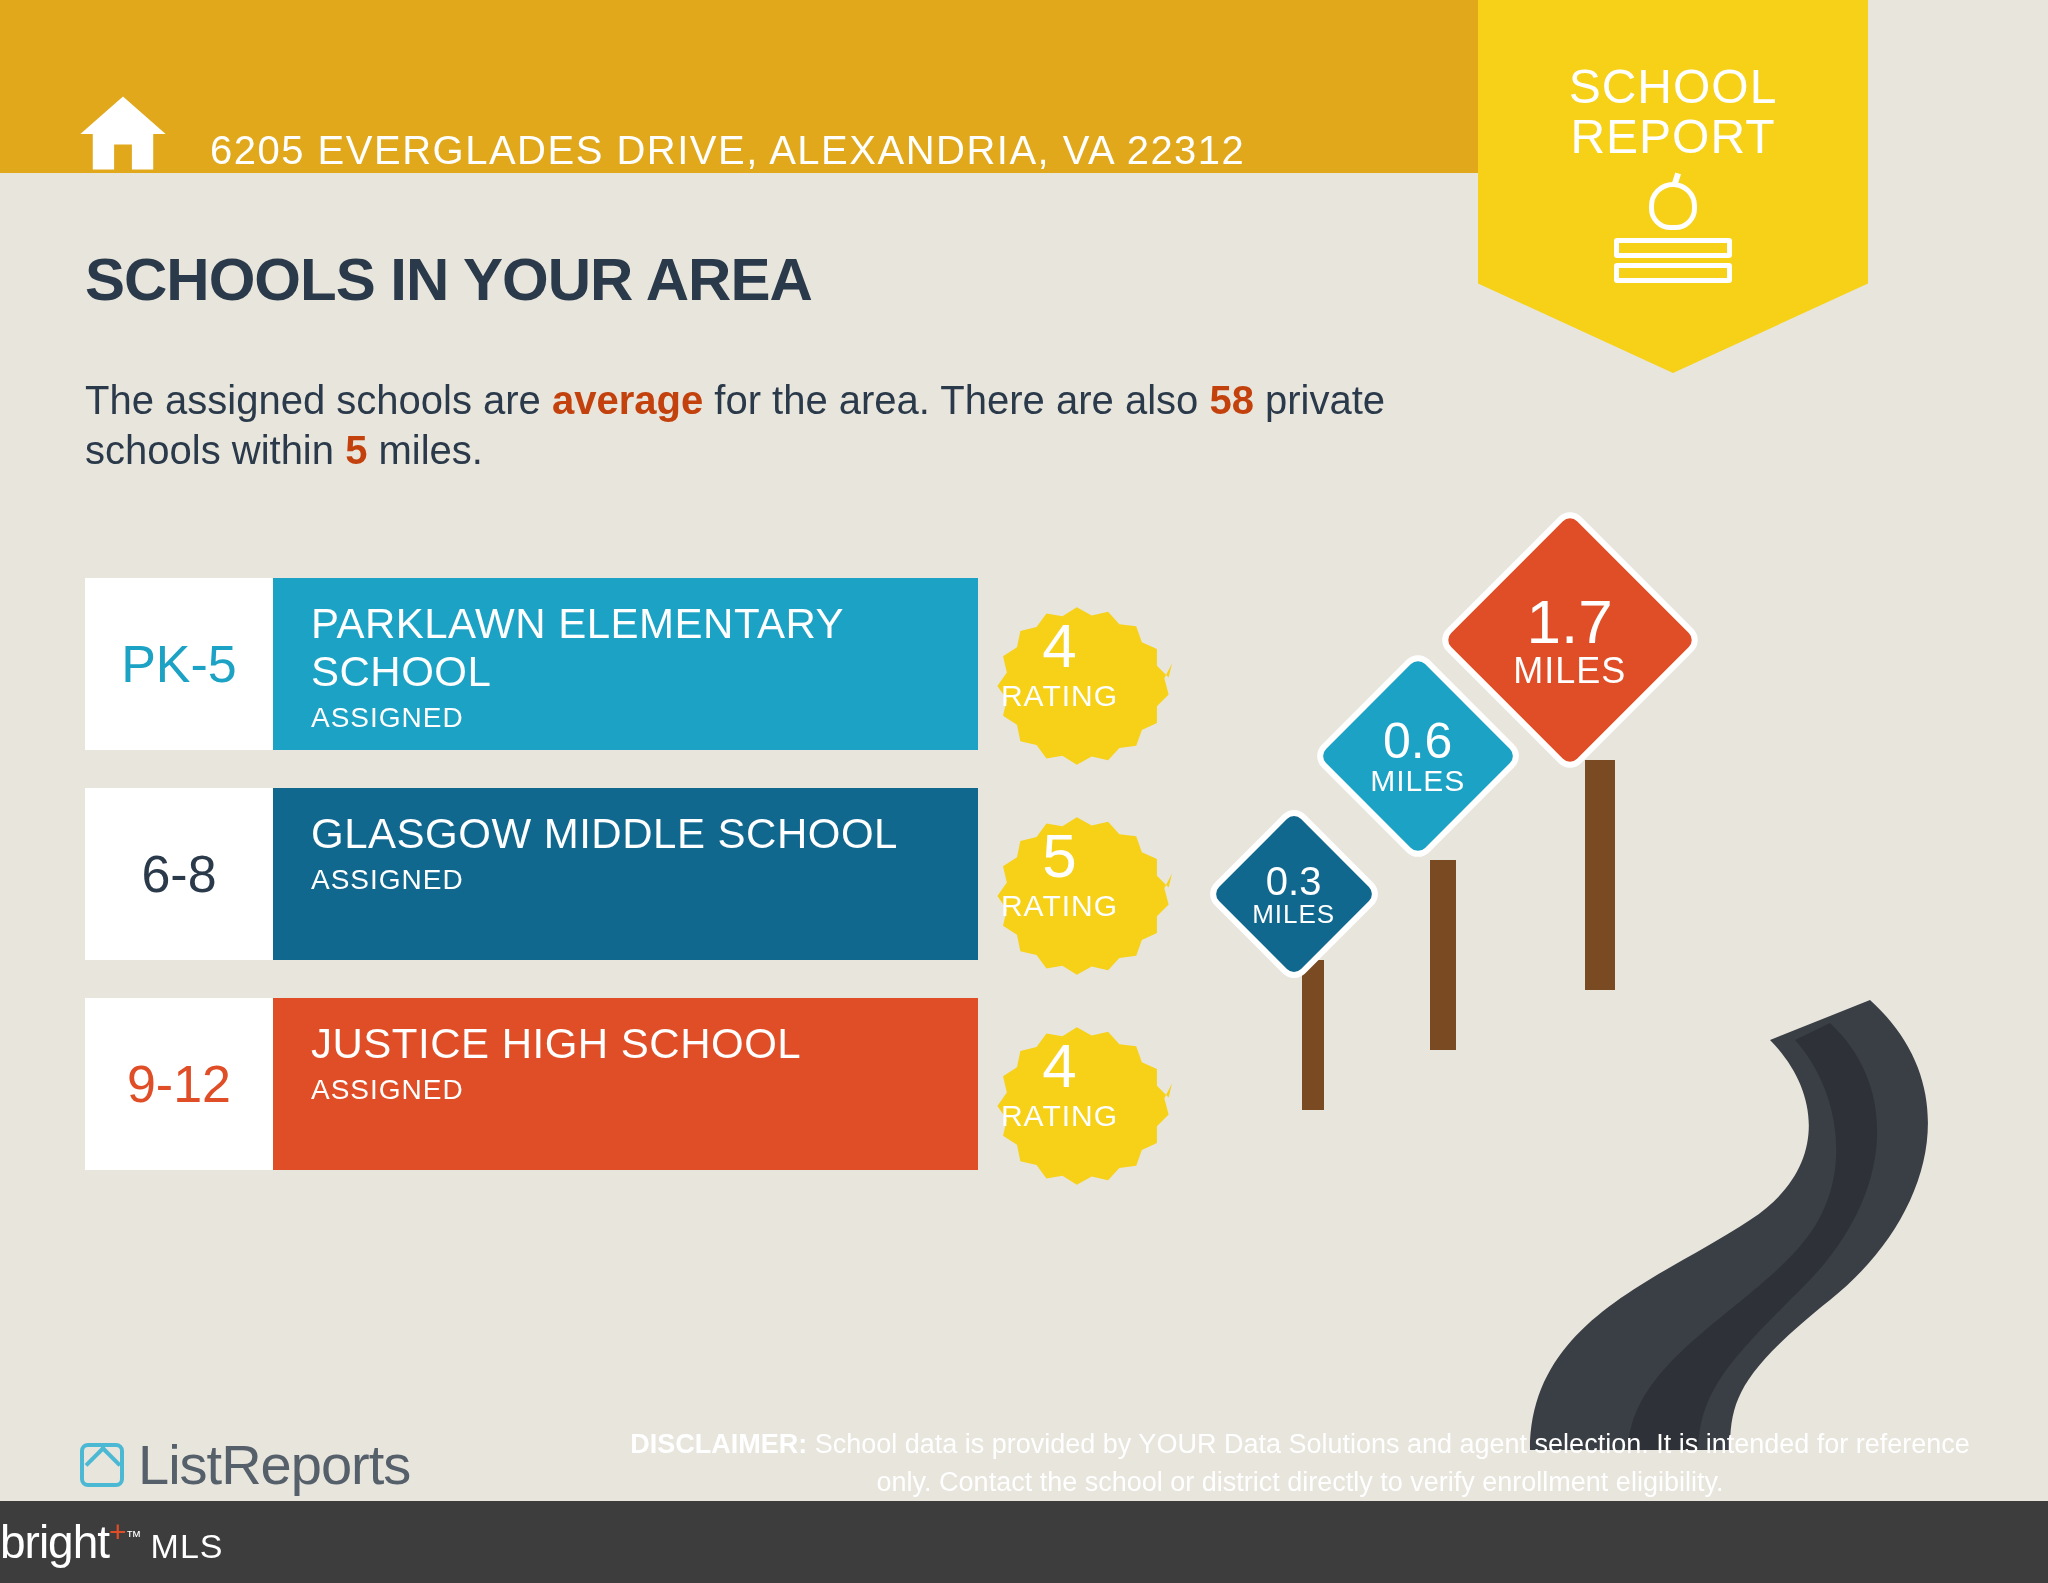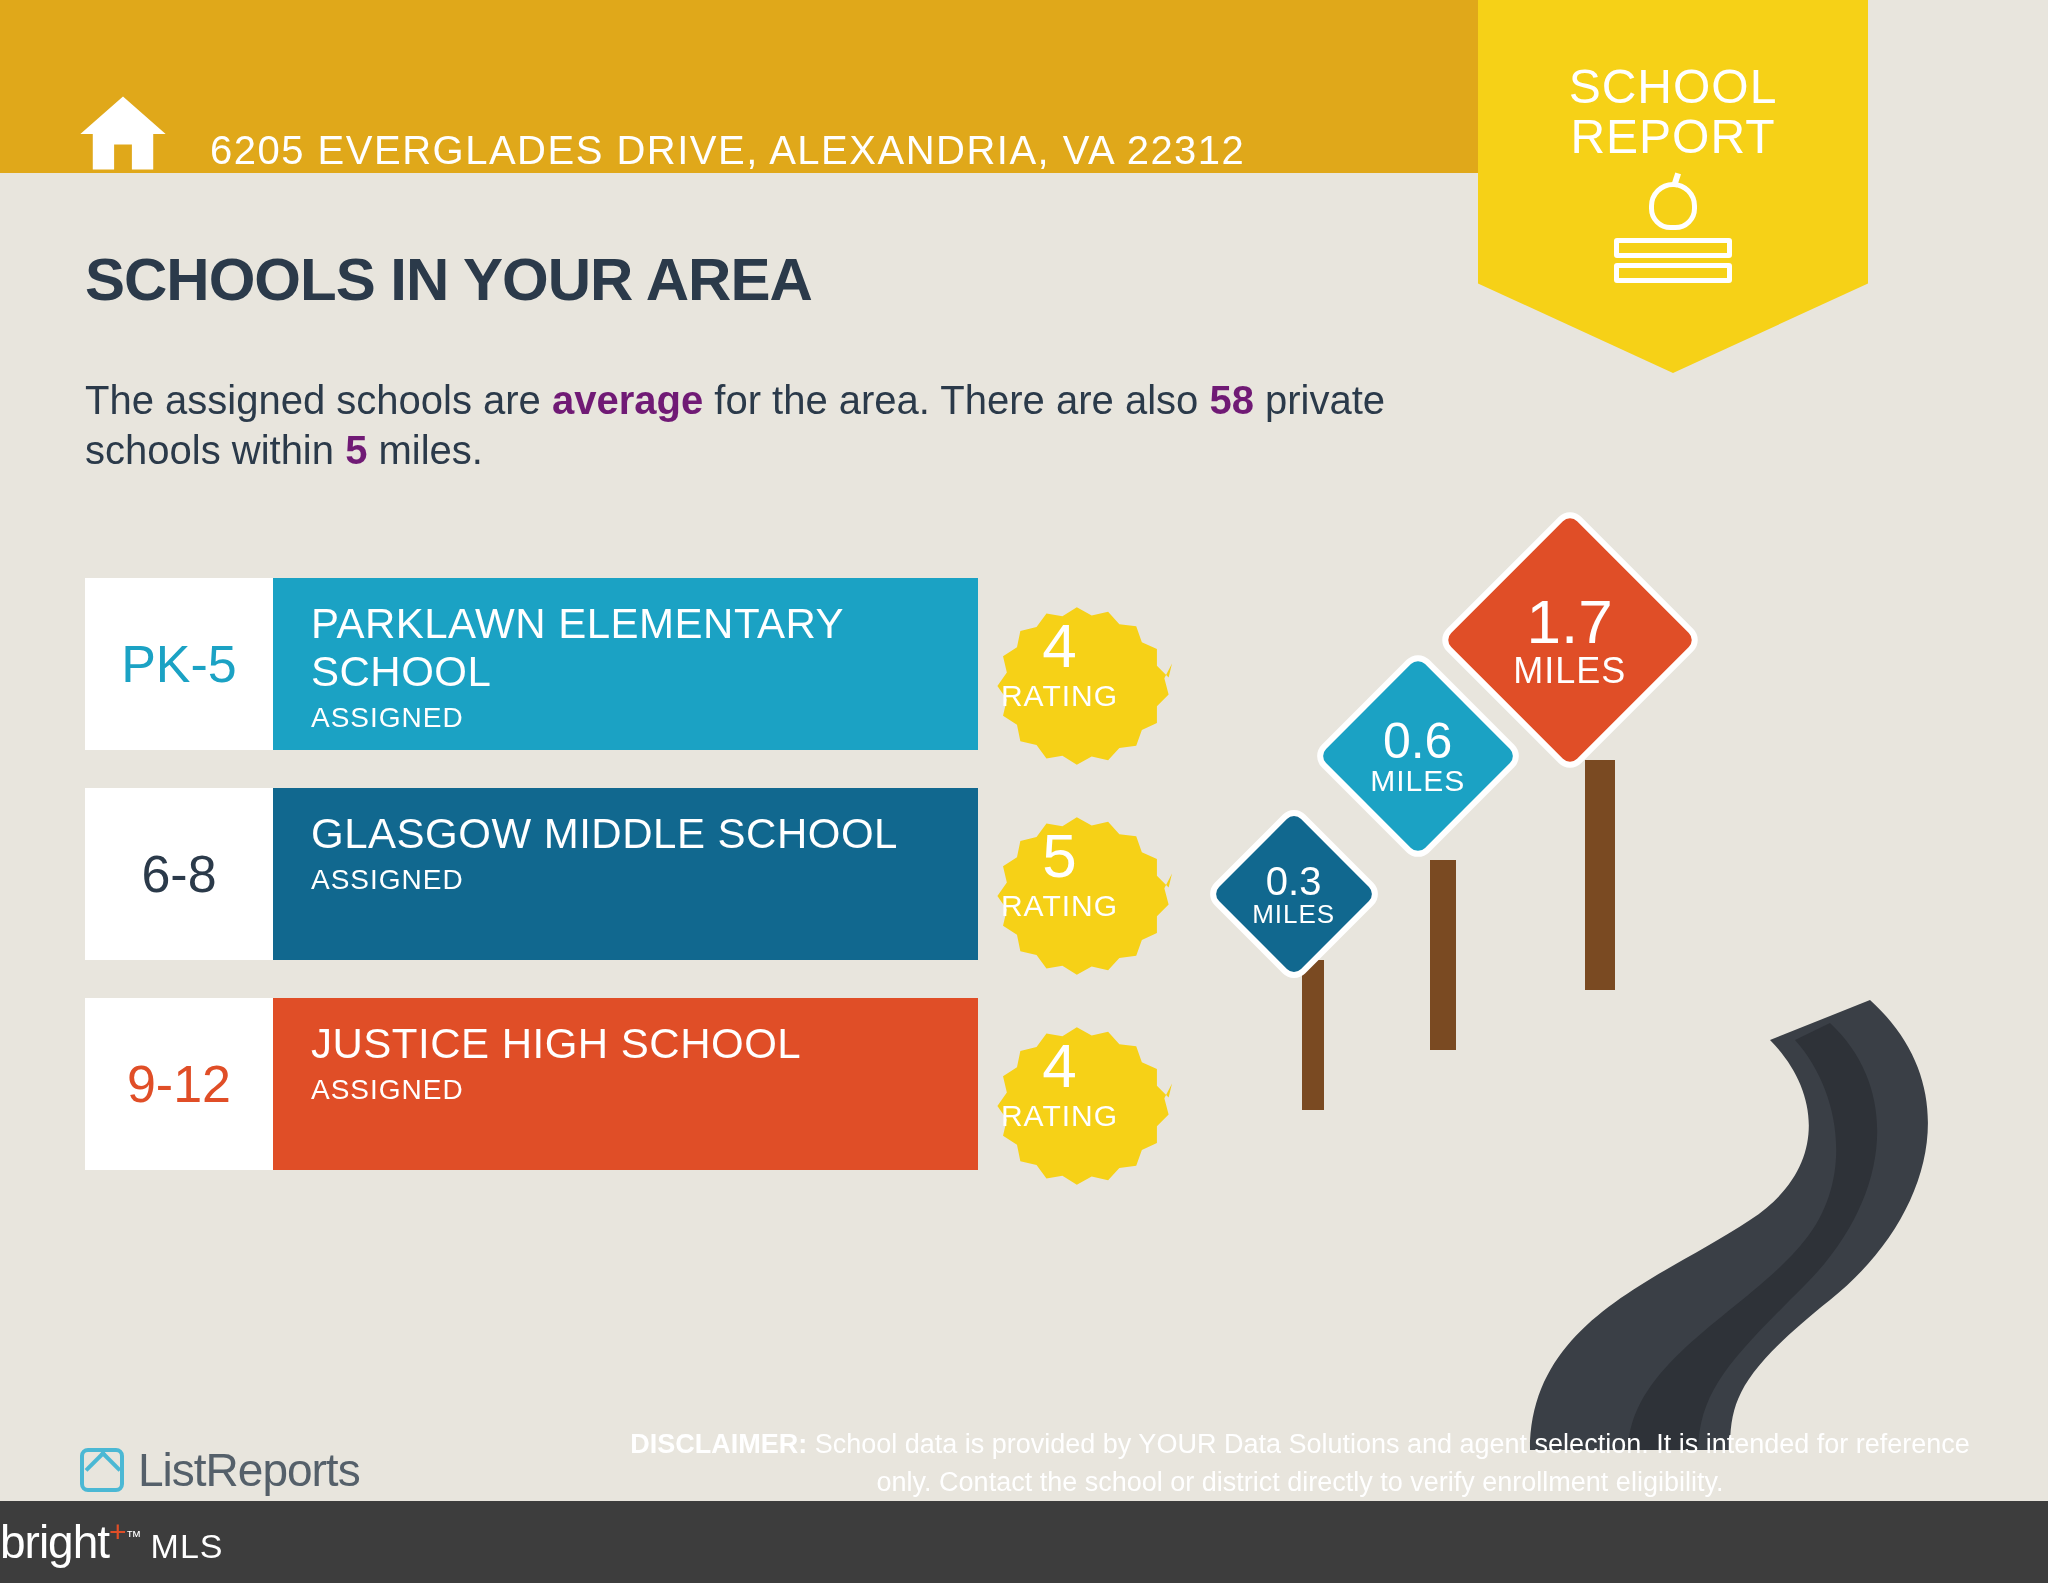--- a/index.html
+++ b/index.html
@@ -105,21 +105,21 @@
   }
   .subhead {
     position: absolute;
     top: 375px;
     left: 85px;
     width: 1320px;
     font-size: 40px;
     line-height: 50px;
     color: #2b3a4a;
   }
-  .subhead b { color: #701a75; font-weight: bold; }
+  .subhead b { color: #c2410c; font-weight: bold; }
 
   
   .schools {
     position: absolute;
     top: 578px;
     left: 85px;
     width: 1090px;
   }
   .school-row {
     position: relative;
@@ -242,21 +242,21 @@
   .footer-logo-mark:after {
     content: "";
     position: absolute;
     left: 6px; top: 4px;
     width: 22px; height: 22px;
     border-left: 4px solid #4bb8d4;
     border-top: 4px solid #4bb8d4;
     transform: rotate(45deg);
   }
   .footer-logo-text {
-    font-size: 46px;
+    font-size: 56px;
     color: #55606a;
     letter-spacing: -1px;
   }
   .disclaimer {
     position: absolute;
     left: 600px;
     bottom: 82px;
     width: 1400px;
     font-size: 27px;
     line-height: 38px;

